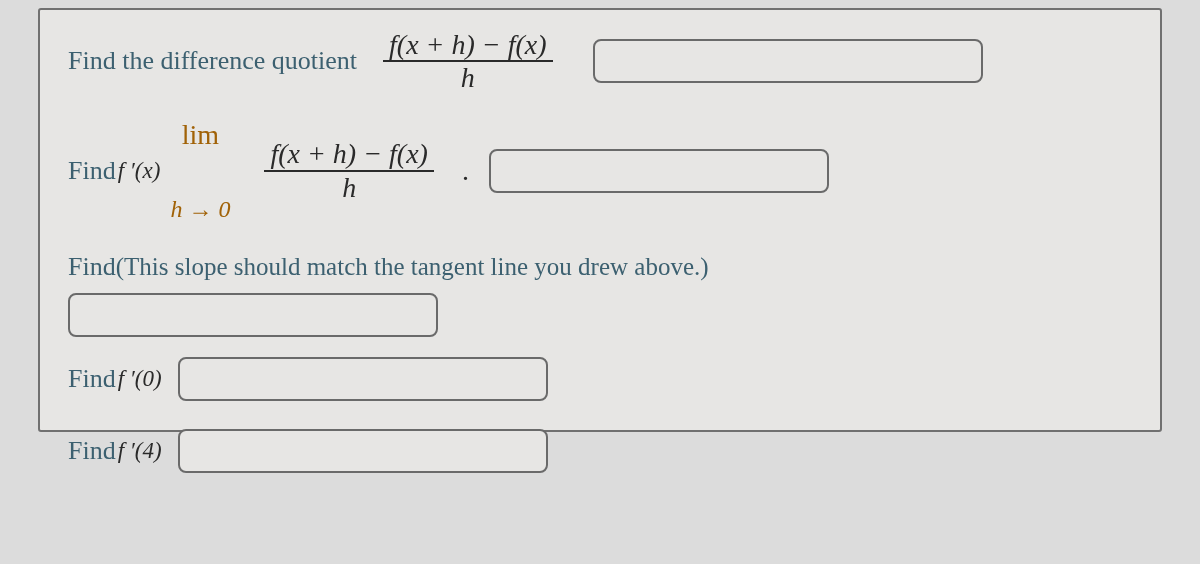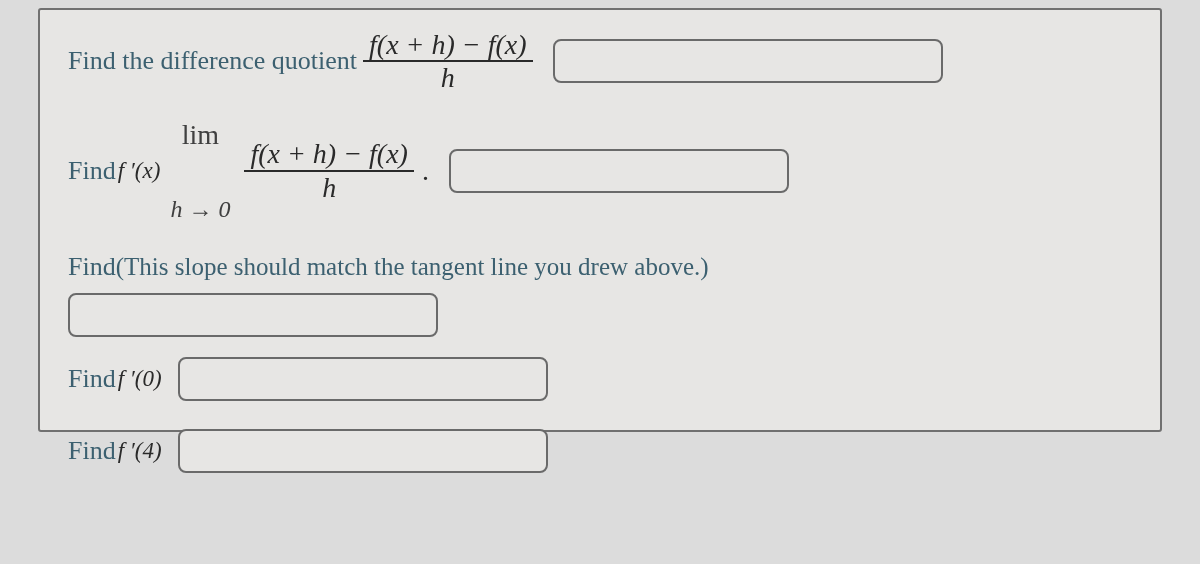--- a/index.html
+++ b/index.html
@@ -57,34 +57,34 @@
   
   .frac {
     display: inline-flex;
     flex-direction: column;
     align-items: center;
     font-family: 'Times New Roman', serif;
     font-style: italic;
     font-size: 28px;
     color: #2a2a2a;
     line-height: 1.05;
-    margin: 0 6px;
+    margin: 0 26px;
     vertical-align: middle;
   }
   .frac .num { padding: 0 6px 1px 6px; }
   .frac .bar { width: 100%; border-top: 2px solid #2a2a2a; }
   .frac .den { padding: 1px 6px 0 6px; }
 
   
   .lim {
     display: inline-flex;
     flex-direction: column;
     align-items: center;
     font-family: 'Times New Roman', serif;
-    color: #404040;
+    color: #a16207;
     line-height: 1.0;
     margin: 0 8px;
     vertical-align: middle;
     gap: 48px;
   }
   .lim .lim-top { font-size: 28px; }
   .lim .lim-sub { font-size: 24px; font-style: italic; }
 
   .mfunc {
     font-family: 'Times New Roman', serif;

